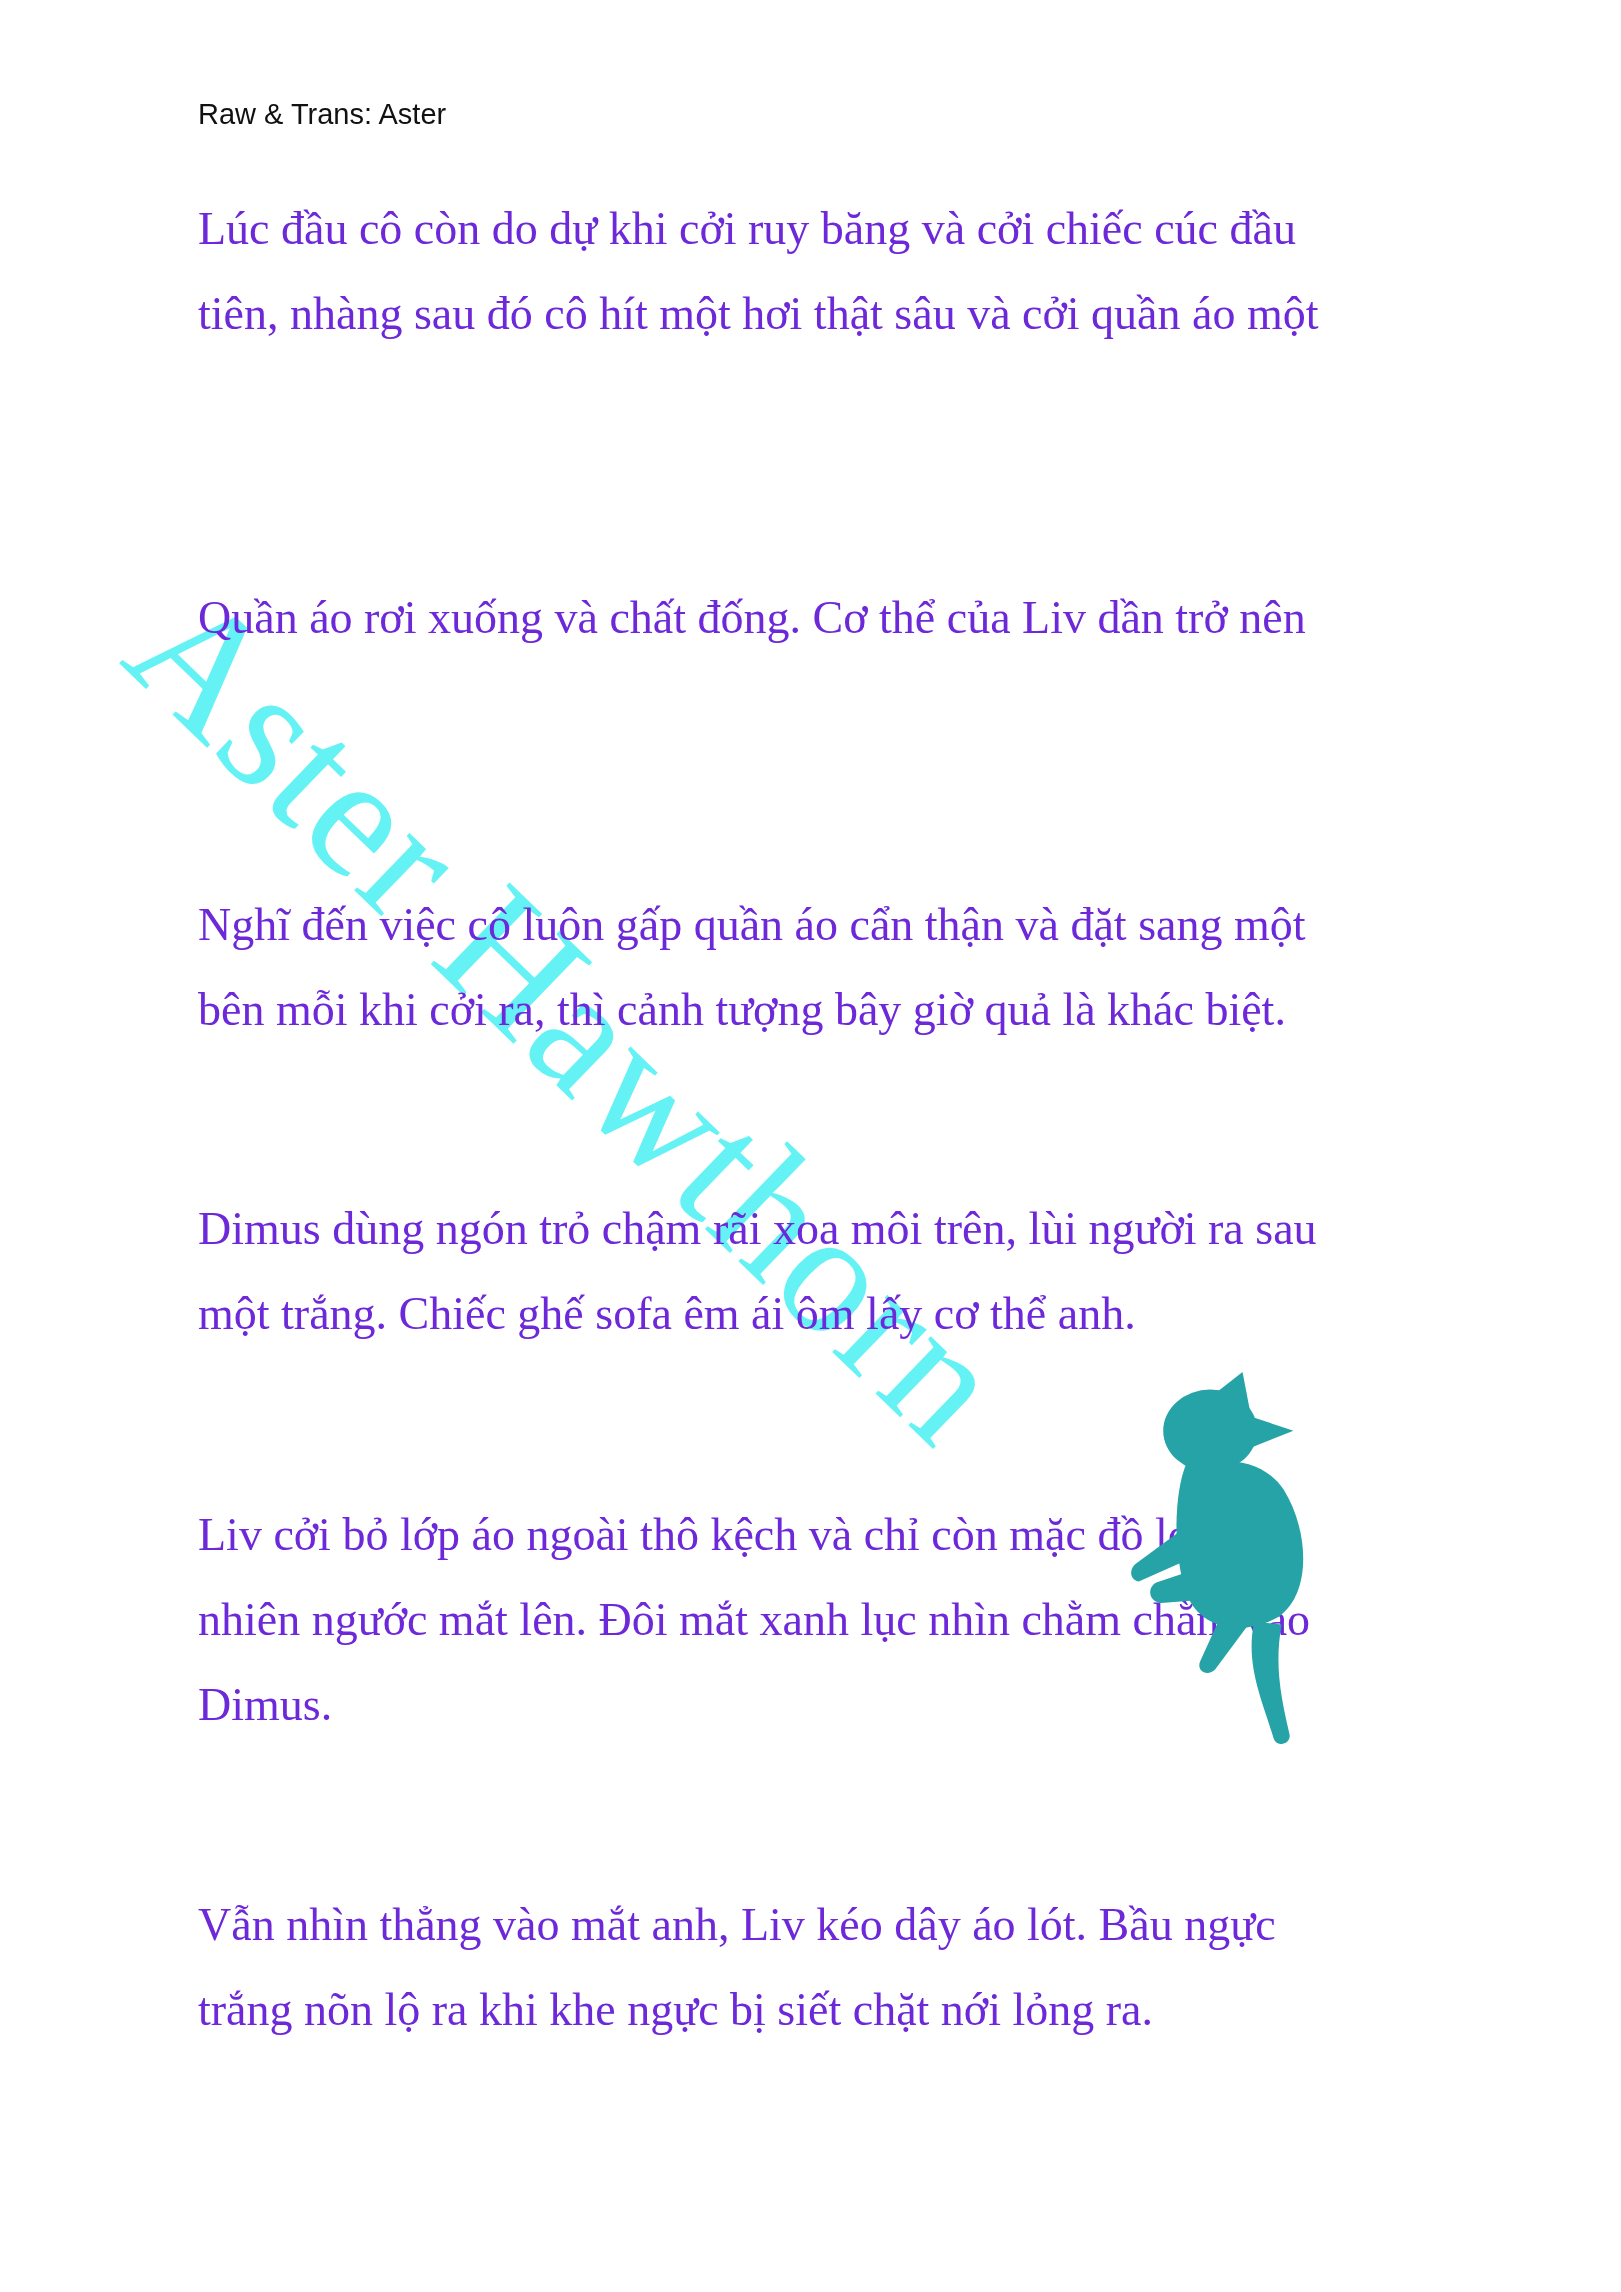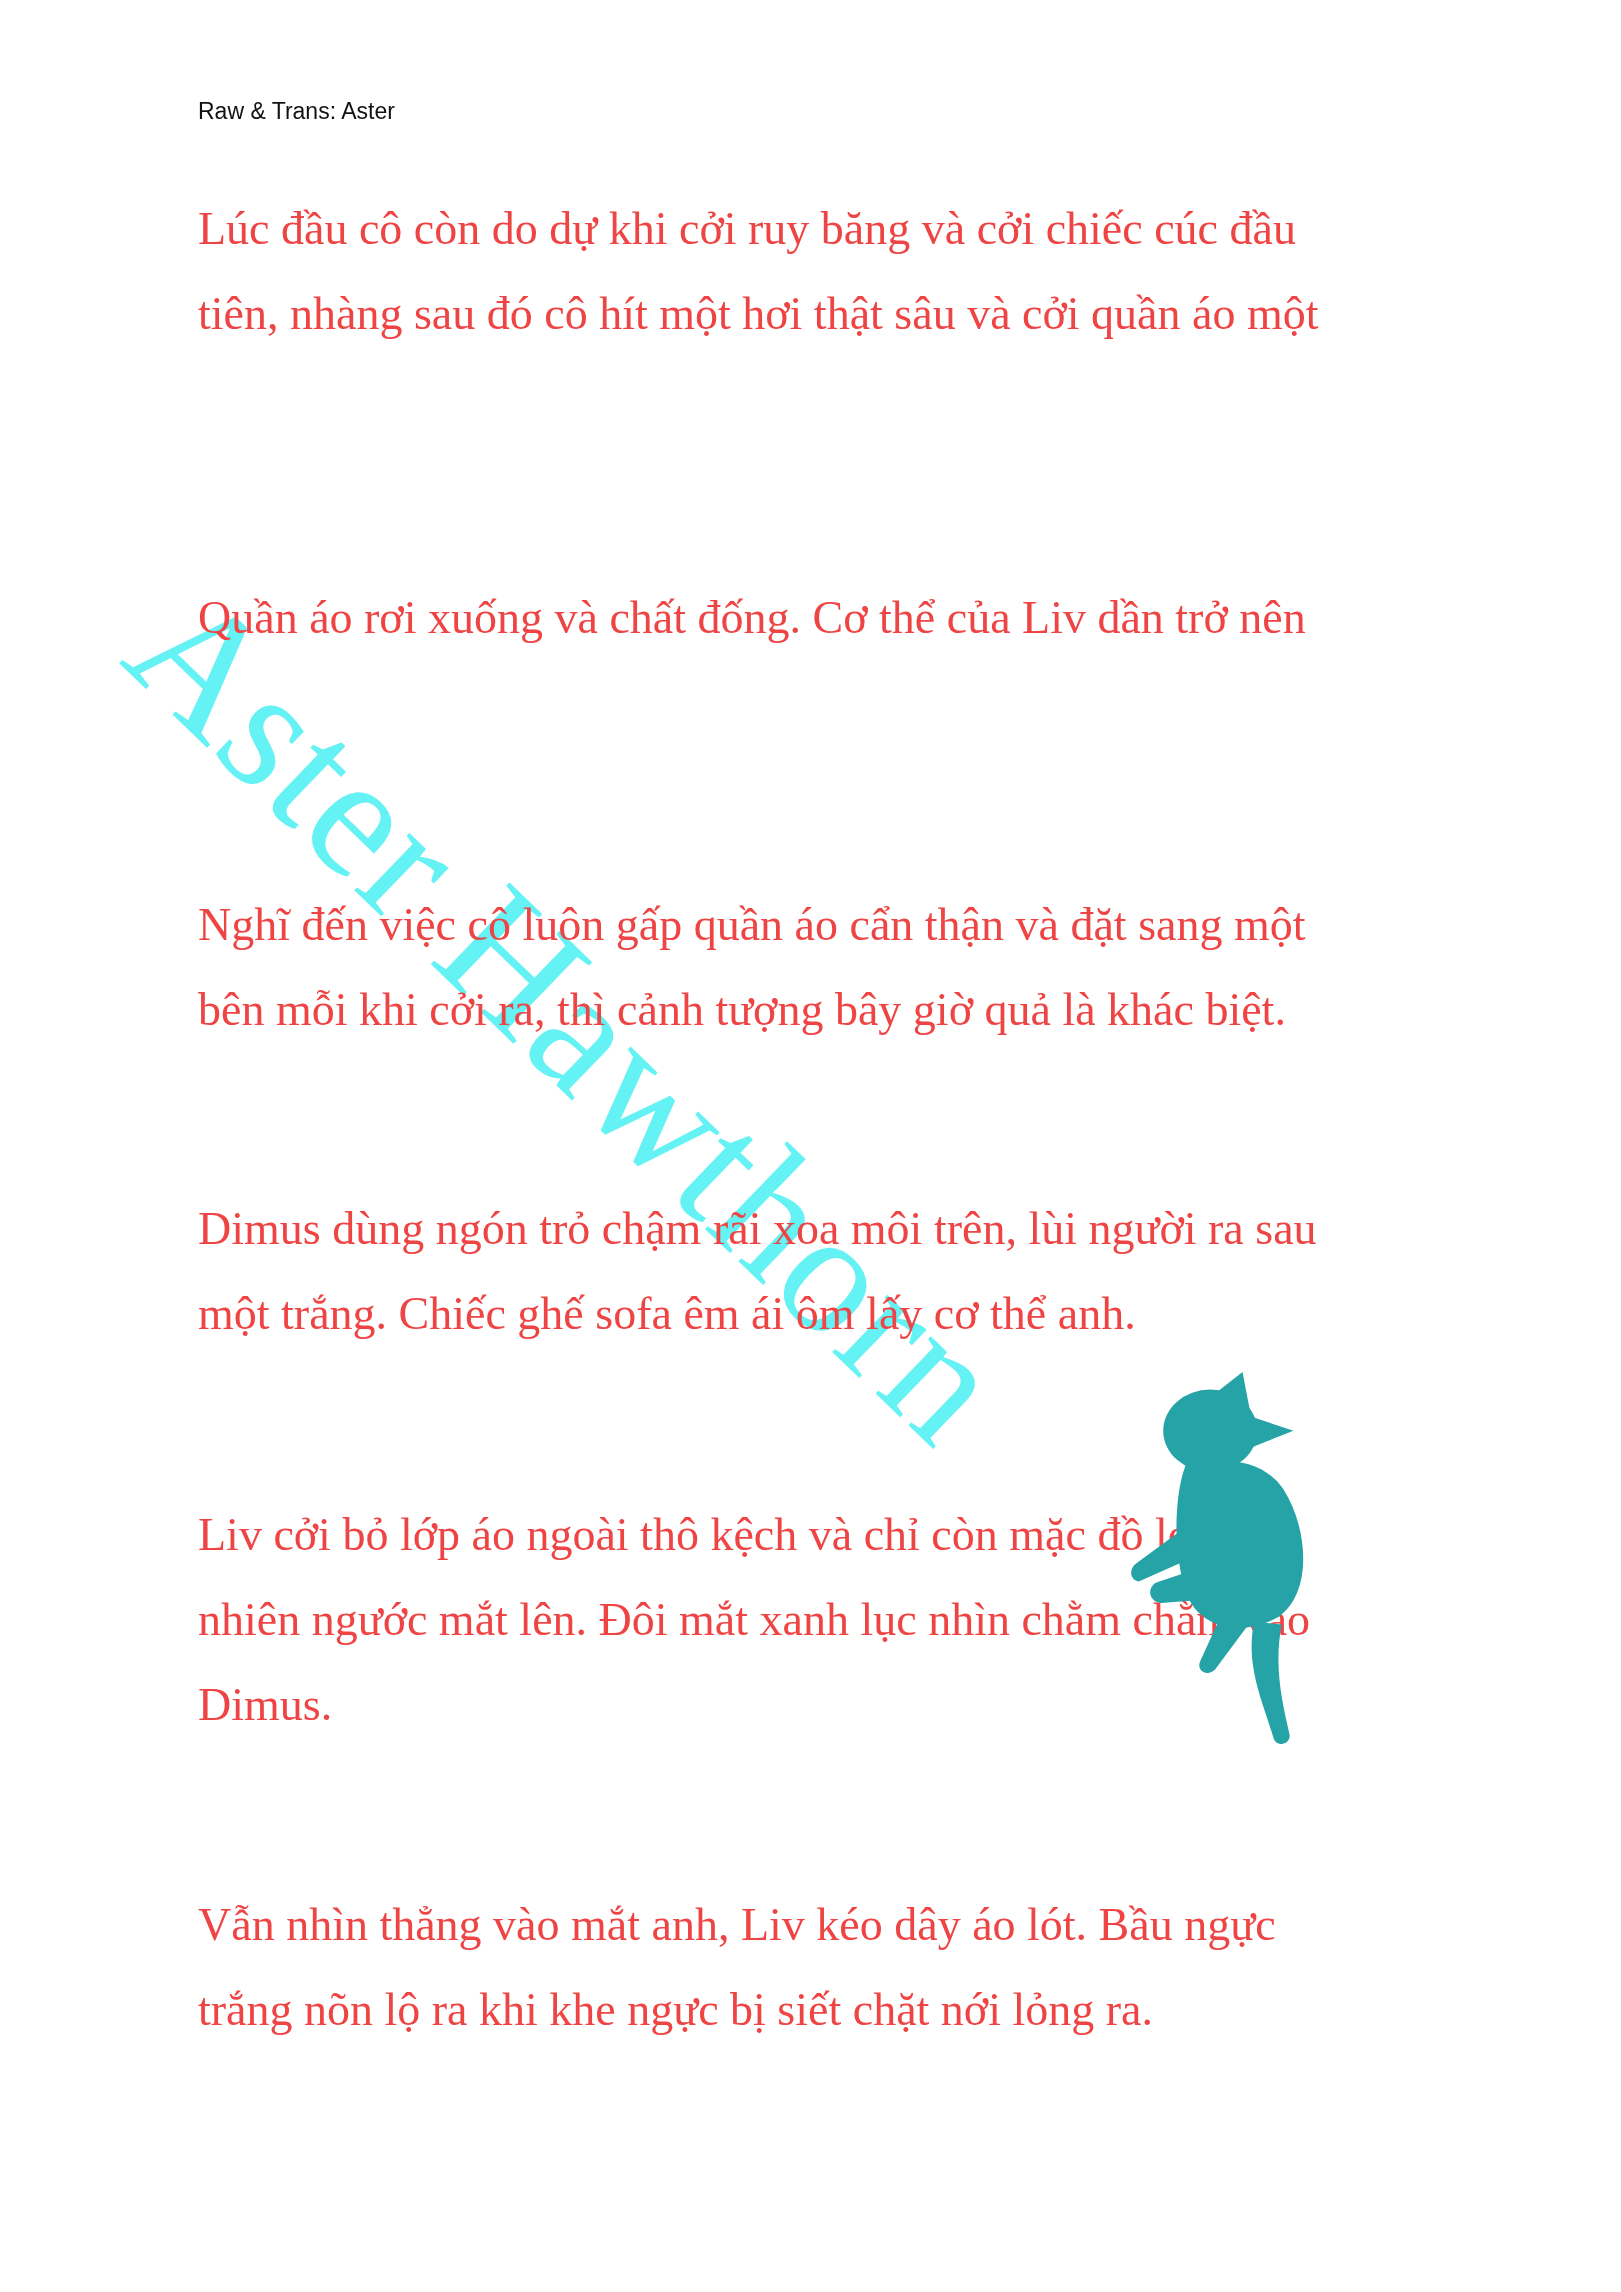--- a/index.html
+++ b/index.html
@@ -1,24 +1,24 @@
 <!DOCTYPE html>
 <html><head>
   <meta charset="utf-8">
   <style>
     html, body { margin: 0; padding: 0; background: #ffffff; }
     body { width: 1621px; height: 2293px; position: relative; overflow: hidden; }
     .header {
       position: absolute; left: 198px; top: 98px;
-      font-family: "Liberation Sans", sans-serif; font-size: 23px; color: #111;
+      font-family: "Liberation Sans", sans-serif; font-size: 29px; color: #111;
       white-space: nowrap;
     }
     .para {
       position: absolute; left: 198px; width: 1274px;
-      font-family: "Liberation Serif", serif; font-size: 46px; color: #ef4444;
+      font-family: "Liberation Serif", serif; font-size: 46px; color: #6d28d9;
       line-height: 85px; z-index: 3;
     }
     .para .line { display: block; white-space: nowrap; }
     .watermark {
       position: absolute; left: 227px; top: 549px;
       font-family: "Liberation Serif", serif; font-size: 173px; color: #5df2f4;
       transform-origin: 0 0; transform: rotate(44deg);
       white-space: nowrap; z-index: 2; letter-spacing: 2px; opacity: 0.95;
     }
     .cat {

